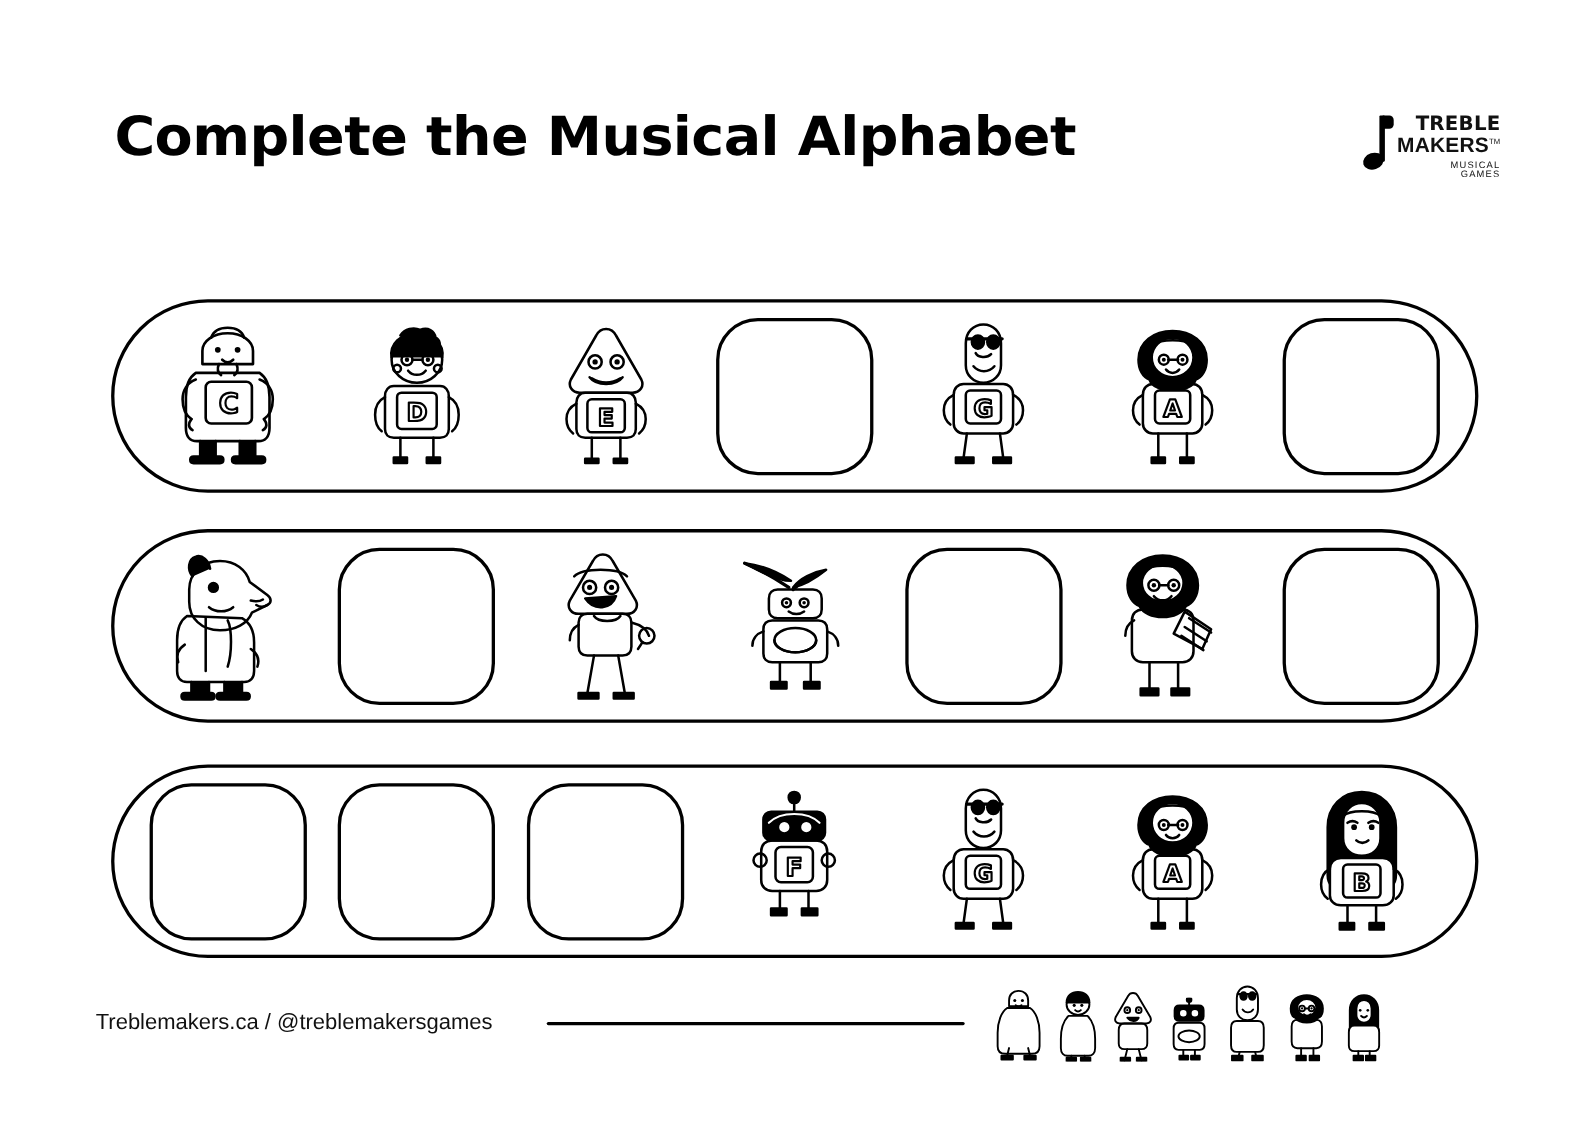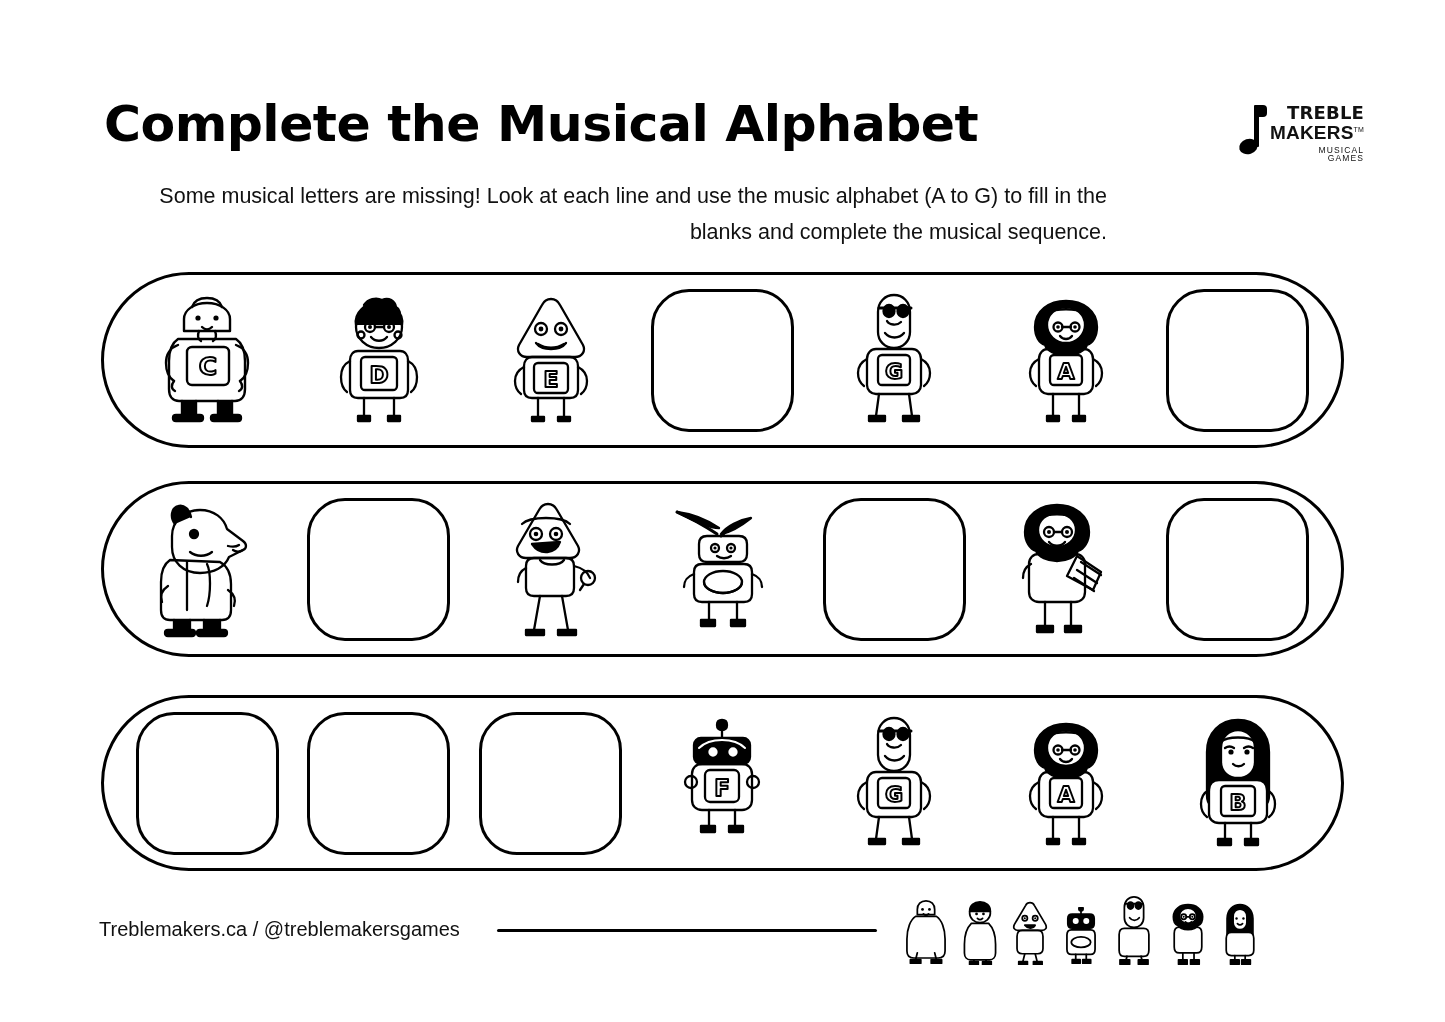--- a/index.html
+++ b/index.html
@@ -165,21 +165,20 @@
   }
 
   
   .footer-text {
     position: absolute;
     left: 87px;
     top: 918px;
     font-size: 20px;
     color: #111;
     white-space: nowrap;
-    margin-left: 12px;
   }
   .footer-line {
     position: absolute;
     left: 497px;
     top: 929px;
     width: 380px;
     height: 3px;
     background: #000;
     border-radius: 2px;
   }
@@ -194,21 +193,20 @@
     gap: 6px;
   }
   .footer-chars .mini { flex: 0 0 auto; display:block; }
 </style>
 </head>
 <body>
 
 <div class="page">
 
   <div class="title">Complete the Musical Alphabet</div>
-  <div class="subtitle">Some musical letters are missing! Look at each line and use the music alphabet (A to G) to fill in the blanks and complete the musical sequence.</div>
 
   <div class="logo">
     <div class="logo-note">
       <div class="flag"></div>
       <div class="stem"></div>
       <div class="head"></div>
     </div>
     <div class="logo-text">
       <div class="l1"><span>TREBLE</span></div>
       <div class="l2"><span>MAKERS</span><span class="logo-tm">TM</span></div>

